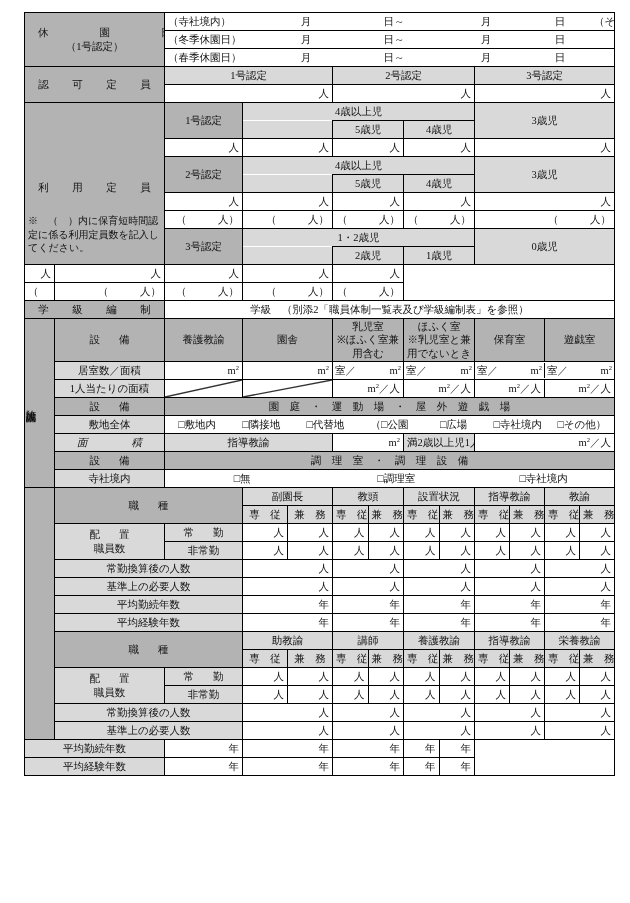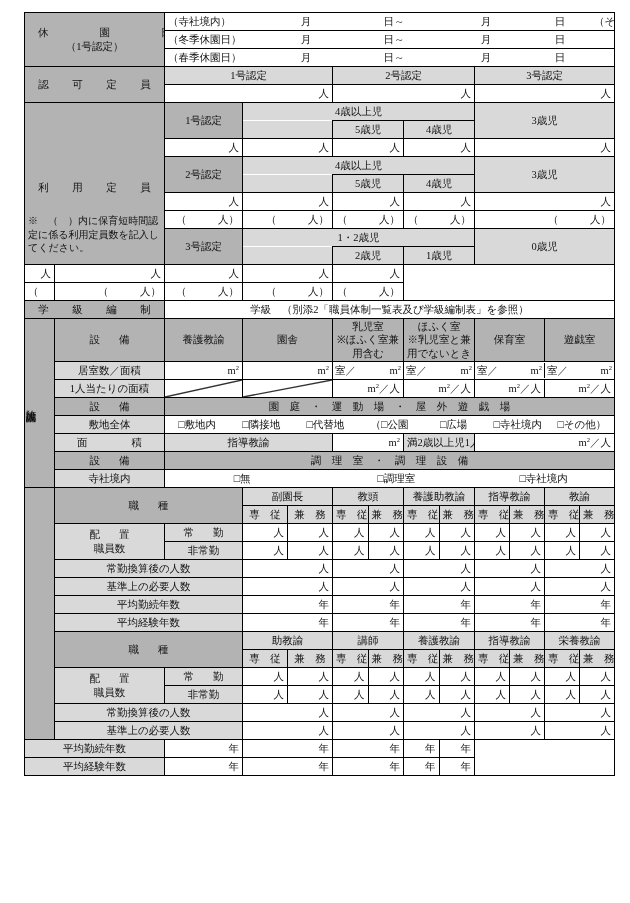--- a/index.html
+++ b/index.html
@@ -42,21 +42,21 @@
     writing-mode:vertical-rl;
     text-orientation:upright;
     letter-spacing:1px;
     font-size:10.5px;
     line-height:1;
     padding:0;
   }
   .sp2{letter-spacing:0.40em;padding-left:0.40em;}
   .sp3{letter-spacing:0.95em;padding-left:0.95em;}
   .sp4{letter-spacing:0.62em;padding-left:0.62em;}
-  .sp5{letter-spacing:0.30em;padding-left:0.30em;}
+  .sp5{letter-spacing:0.30em;padding-left:0.30em;font-style:italic;}
   .small{font-size:9.5px;}
   .note{
     font-size:10px;line-height:1.32;text-align:left;white-space:normal;
   }
   sup{font-size:0.62em;vertical-align:super;line-height:0;}
   
   .diag{position:relative;background:#fff;}
   .diag svg{position:absolute;left:0;top:0;width:100%;height:100%;display:block;}
   .roomline{display:flex;justify-content:space-between;align-items:center;padding:0 2px;}
   .three-hdr{font-size:9.3px;line-height:1.12;white-space:normal;text-align:center;}
@@ -371,21 +371,21 @@
       </td>
     </tr>
 
     <tr>
       <td class="g1" rowspan="14" style="width:14px;padding:0"></td>
       <td class="g1 c" colspan="2" rowspan="2">
         <span class="sp2">職　種</span>
       </td>
       <td class="g2 c">副園長</td>
       <td class="g2 c">教頭</td>
-      <td class="g2 c">養護助教諭</td>
+      <td class="g2 c">設置状況</td>
       <td class="g2 c" style="padding:0">
         <table style="width:100%;border-collapse:collapse;table-layout:fixed">
           <tbody>
                 <tr>
             <td class="g2 c" style="border:0;border-right:0.8px solid #000;width:50%">指導教諭</td>
             <td class="g2 c" style="border:0;width:50%">教諭</td>
           </tr>
         </tbody>
             </table>
       </td>

